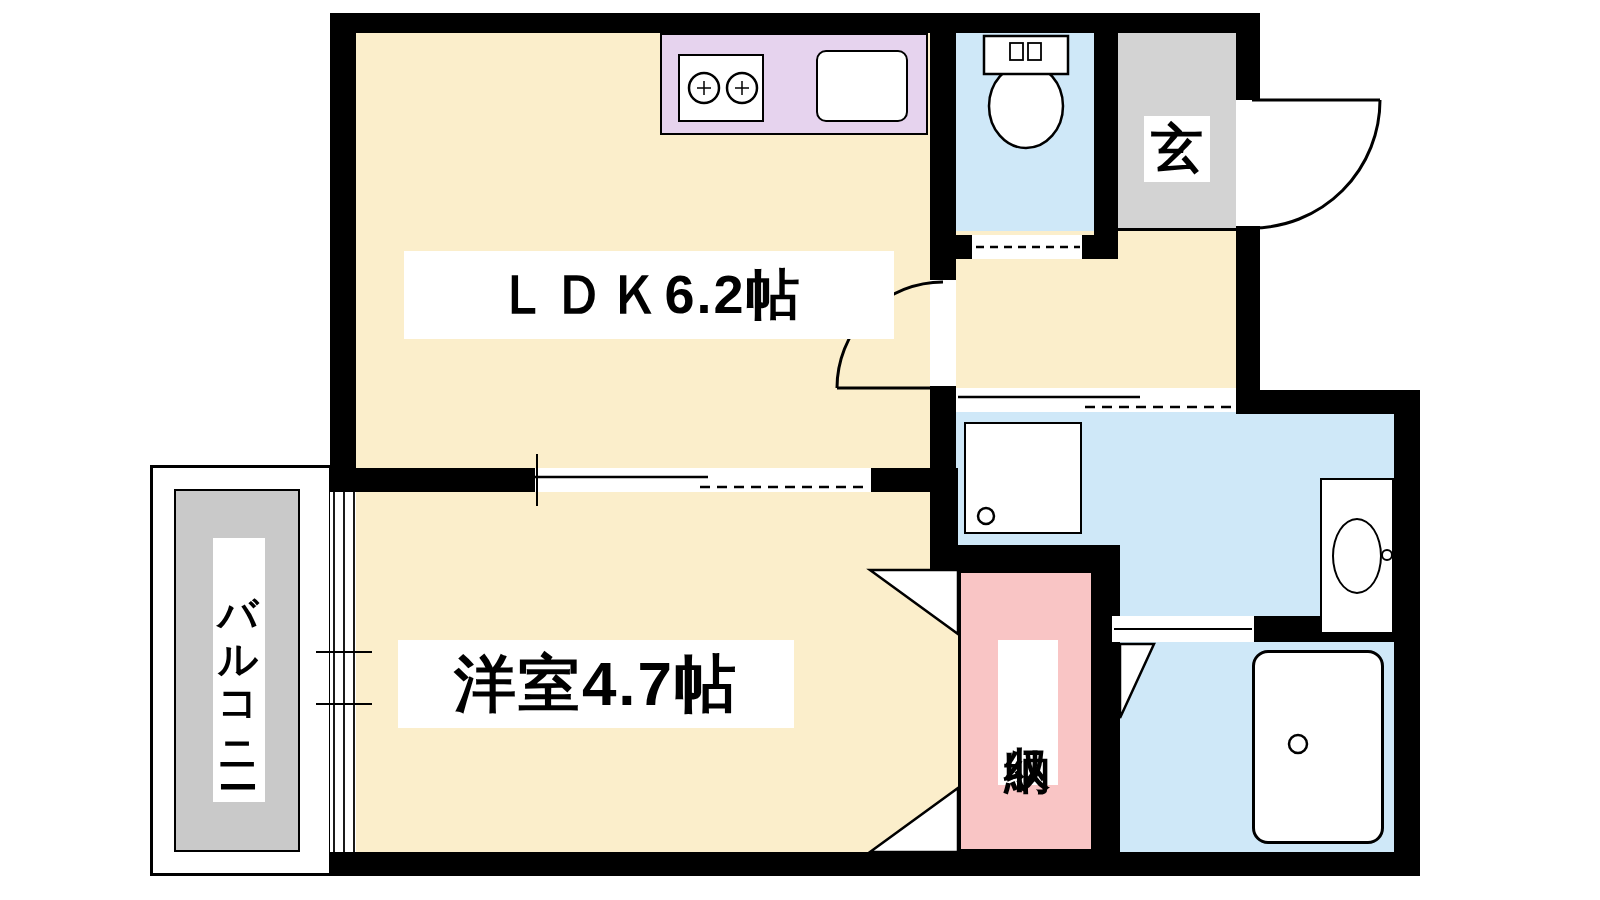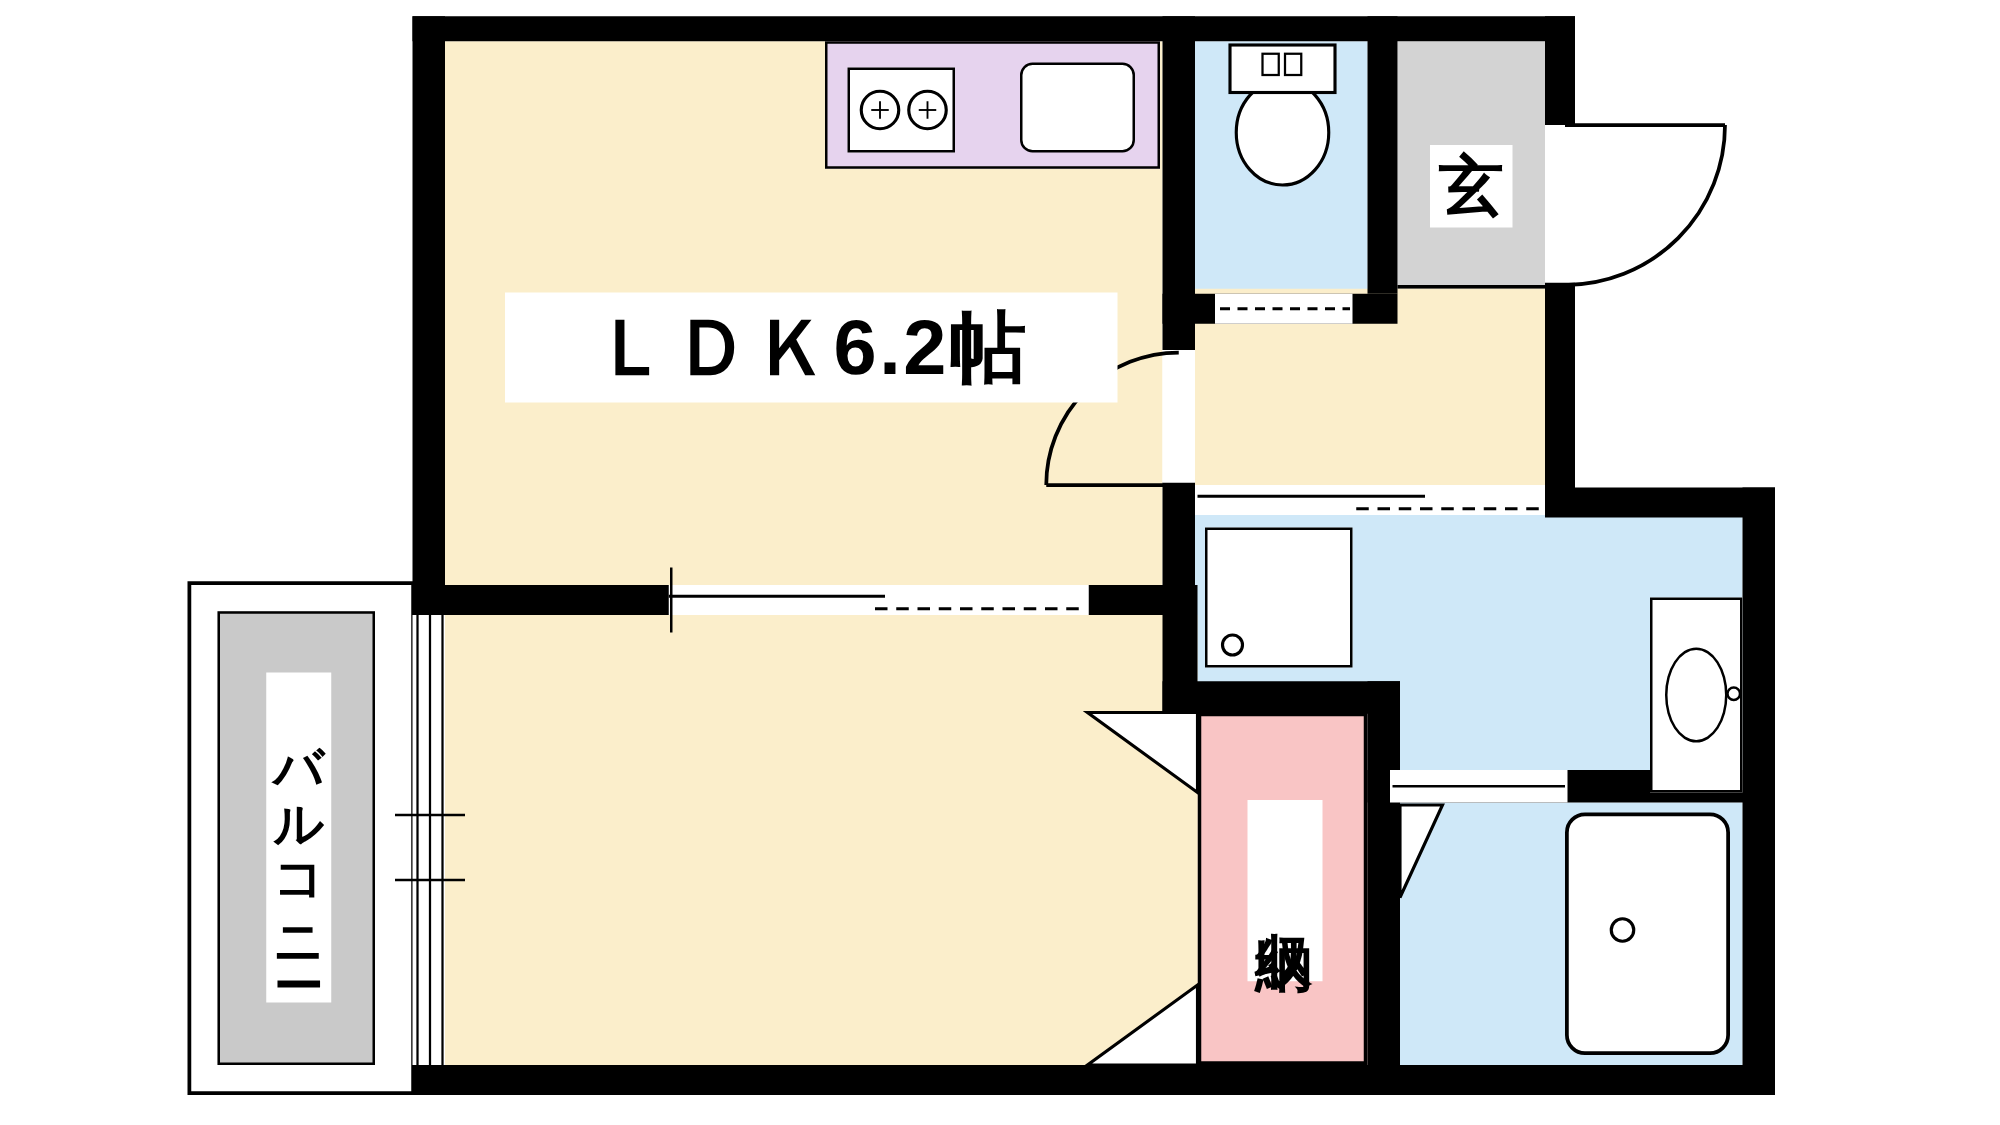--- a/index.html
+++ b/index.html
@@ -124,18 +124,19 @@
       <circle cx="986" cy="516" r="8"></circle>
     </g>
     <g stroke="#000" fill="#fff" stroke-width="2.5">
       <circle cx="1298" cy="744" r="9"></circle>
     </g>
     <g stroke="#000" fill="#fff" stroke-width="2">
       <circle cx="1387" cy="555" r="5"></circle>
     </g>
   </svg>
 
-  <div class="label" style="left:404px;top:234px;width:490px;height:88px;font-size:62px;letter-spacing:2px">ＬＤＫ6.2帖</div>
+  <div class="label" style="left:404px;top:251px;width:490px;height:88px;font-size:54px;letter-spacing:2px">ＬＤＫ6.2帖</div>
+  <div class="label" style="left:398px;top:640px;width:396px;height:88px;font-size:62px;letter-spacing:2px">洋室4.7帖</div>
   <div class="label" style="left:1144px;top:116px;width:66px;height:66px;font-size:52px">玄</div>
   <div class="label vtext" style="left:998px;top:640px;width:60px;height:145px;font-size:46px">収納</div>
   <div class="label vtext" style="left:213px;top:538px;width:52px;height:264px;font-size:40px">バルコニー</div>
 
 </div>
 
 </body></html>

